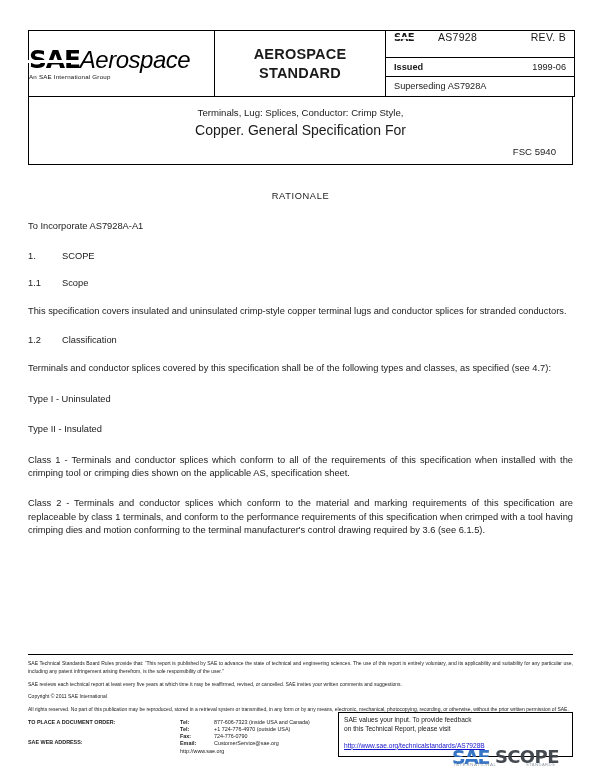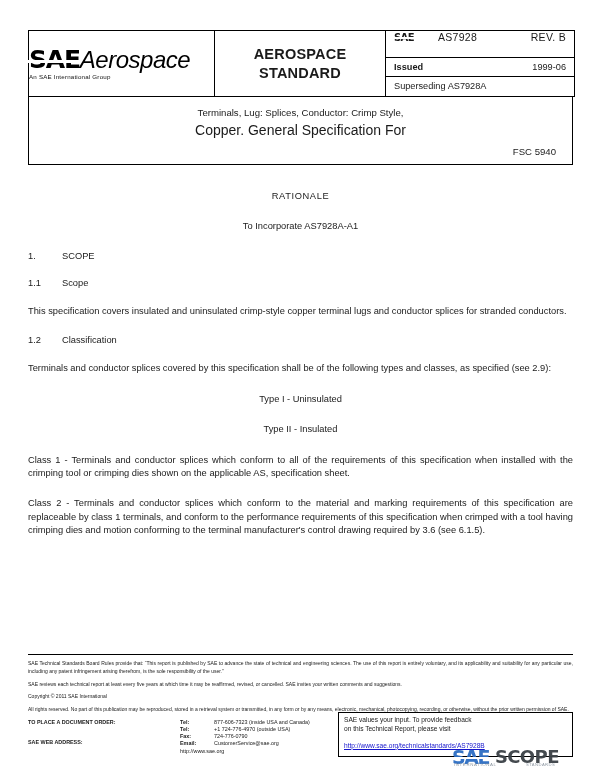--- a/index.html
+++ b/index.html
@@ -131,21 +131,21 @@
     font-size: 9.3px;
     letter-spacing: 0.6px;
     margin-bottom: 19px;
   }
   .p {
     font-size: 9.3px;
     line-height: 1.45;
     text-align: justify;
     margin-bottom: 17px;
   }
-  .p.nojust { text-align: center; }
+  .p.nojust { text-align: left; }
   .heading {
     font-size: 9.3px;
     margin-bottom: 17px;
   }
   .heading .num { display: inline-block; width: 34px; }
 
   
   .footer {
     position: absolute;
     left: 28px;
@@ -316,21 +316,21 @@
       <div class="heading">
         <span class="num">1.1</span><span>Scope</span>
       </div>
 
       <div class="p">This specification covers insulated and uninsulated crimp-style copper terminal lugs and conductor splices for stranded conductors.</div>
 
       <div class="heading">
         <span class="num">1.2</span><span>Classification</span>
       </div>
 
-      <div class="p">Terminals and conductor splices covered by this specification shall be of the following types and classes, as specified (see 2.9):</div>
+      <div class="p">Terminals and conductor splices covered by this specification shall be of the following types and classes, as specified (see 4.7):</div>
       <div class="p nojust">Type I - Uninsulated</div>
       <div class="p nojust">Type II - Insulated</div>
       <div class="p">Class 1 - Terminals and conductor splices which conform to all of the requirements of this specification when installed with the crimping tool or crimping dies shown on the applicable AS, specification sheet.</div>
       <div class="p">Class 2 - Terminals and conductor splices which conform to the material and marking requirements of this specification are replaceable by class 1 terminals, and conform to the performance requirements of this specification when crimped with a tool having crimping dies and motion conforming to the terminal manufacturer's control drawing required by 3.6 (see 6.1.5).</div>
     </div>
   </div>
 
   <div class="footer">
     <div class="footer-rule"></div>
     <div class="legal">SAE Technical Standards Board Rules provide that: “This report is published by SAE to advance the state of technical and engineering sciences.  The use of this report is entirely voluntary, and its applicability and suitability for any particular use, including any patent infringement arising therefrom, is the sole responsibility of the user.”</div>

